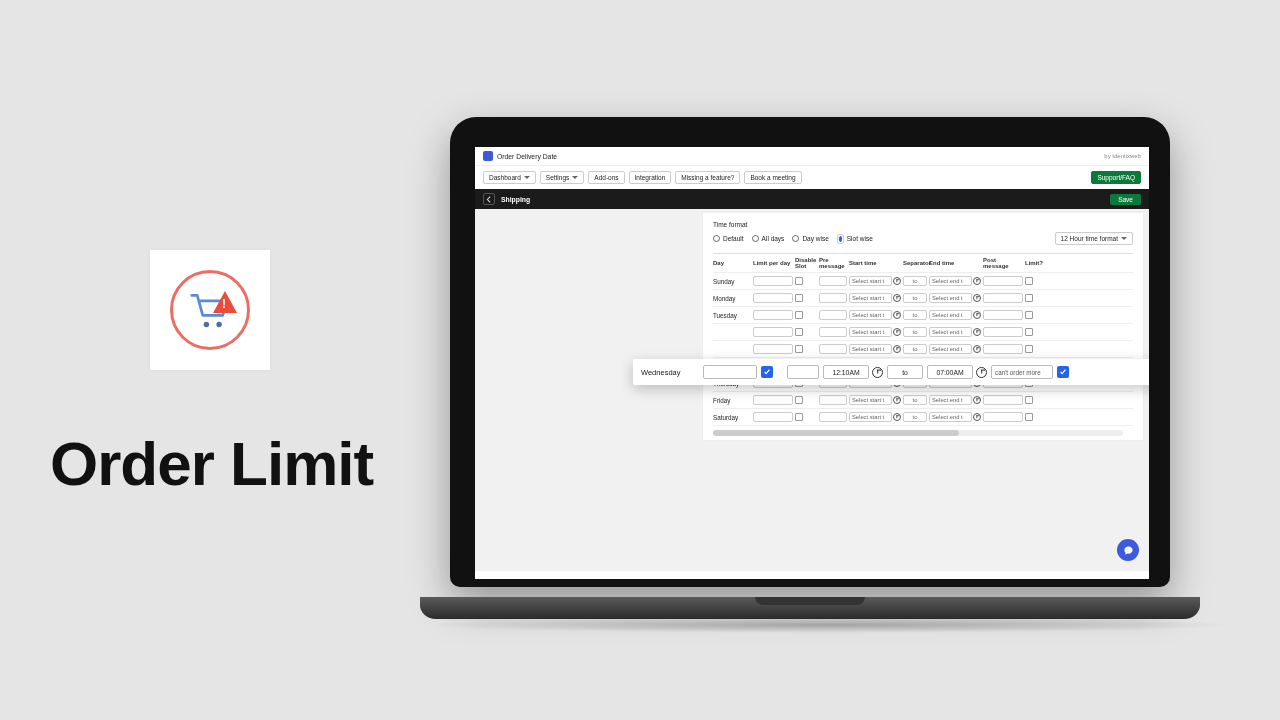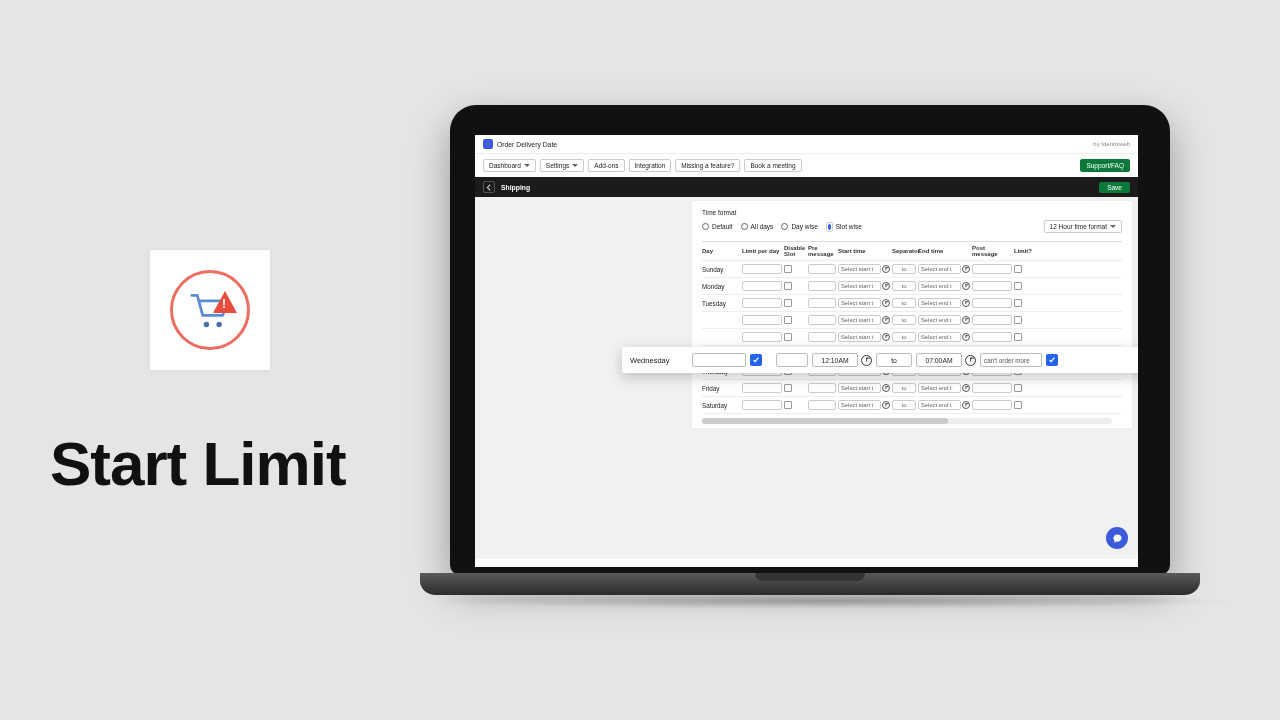--- a/index.html
+++ b/index.html
@@ -29,21 +29,21 @@
   }
   .alert-tri::after { content:"!"; color:#fff; position:absolute; left:-3px; top:6px; font-size:12px; font-weight:bold; }
   .title {
     font-size: 62px; font-weight: 700; color: #111; margin-top: 58px; letter-spacing: -1px;
   }
 
   
   .laptop-wrap { position: absolute; right: 80px; top: 105px; width: 780px; }
   .laptop-bezel {
     width: 720px; height: 470px; background: #111; border-radius: 26px 26px 10px 10px;
-    padding: 30px 32px 8px 25px; margin: 0 auto; position: relative;
+    padding: 30px 21px 8px 25px; margin: 12px auto; position: relative;
     box-shadow: 0 16px 40px rgba(0,0,0,.35);
   }
   .screen {
     width: 100%; height: 100%; background: #fff; position: relative; overflow: hidden;
     font-size: 6.8px; color: #222;
   }
   .laptop-base {
     width: 780px; height: 22px; margin-top: -2px;
     background: linear-gradient(#5a5a5a,#2b2b2b);
     border-radius: 0 0 16px 16px / 0 0 14px 14px;
@@ -137,21 +137,21 @@
   <div class="logo-card">
     <div class="cart-circle">
       <svg class="cart-svg" viewBox="0 0 48 44">
         <path d="M4 6h6l6 22h22l5-16H14" fill="none" stroke="#5a8bd6" stroke-width="3" stroke-linecap="round" stroke-linejoin="round"></path>
         <circle cx="20" cy="38" r="3" fill="#4a6fa5"></circle>
         <circle cx="34" cy="38" r="3" fill="#4a6fa5"></circle>
       </svg>
       <div class="alert-tri"></div>
     </div>
   </div>
-  <div class="title">Start Limit</div>
+  <div class="title">Order Limit</div>
 </div>
 
 <div class="laptop-wrap">
   <div class="laptop-bezel">
     <div class="screen">
 
       <div class="app-header">
         <div class="app-header-left">
           <div class="app-logo"></div>
           <span>Order Delivery Date</span>

